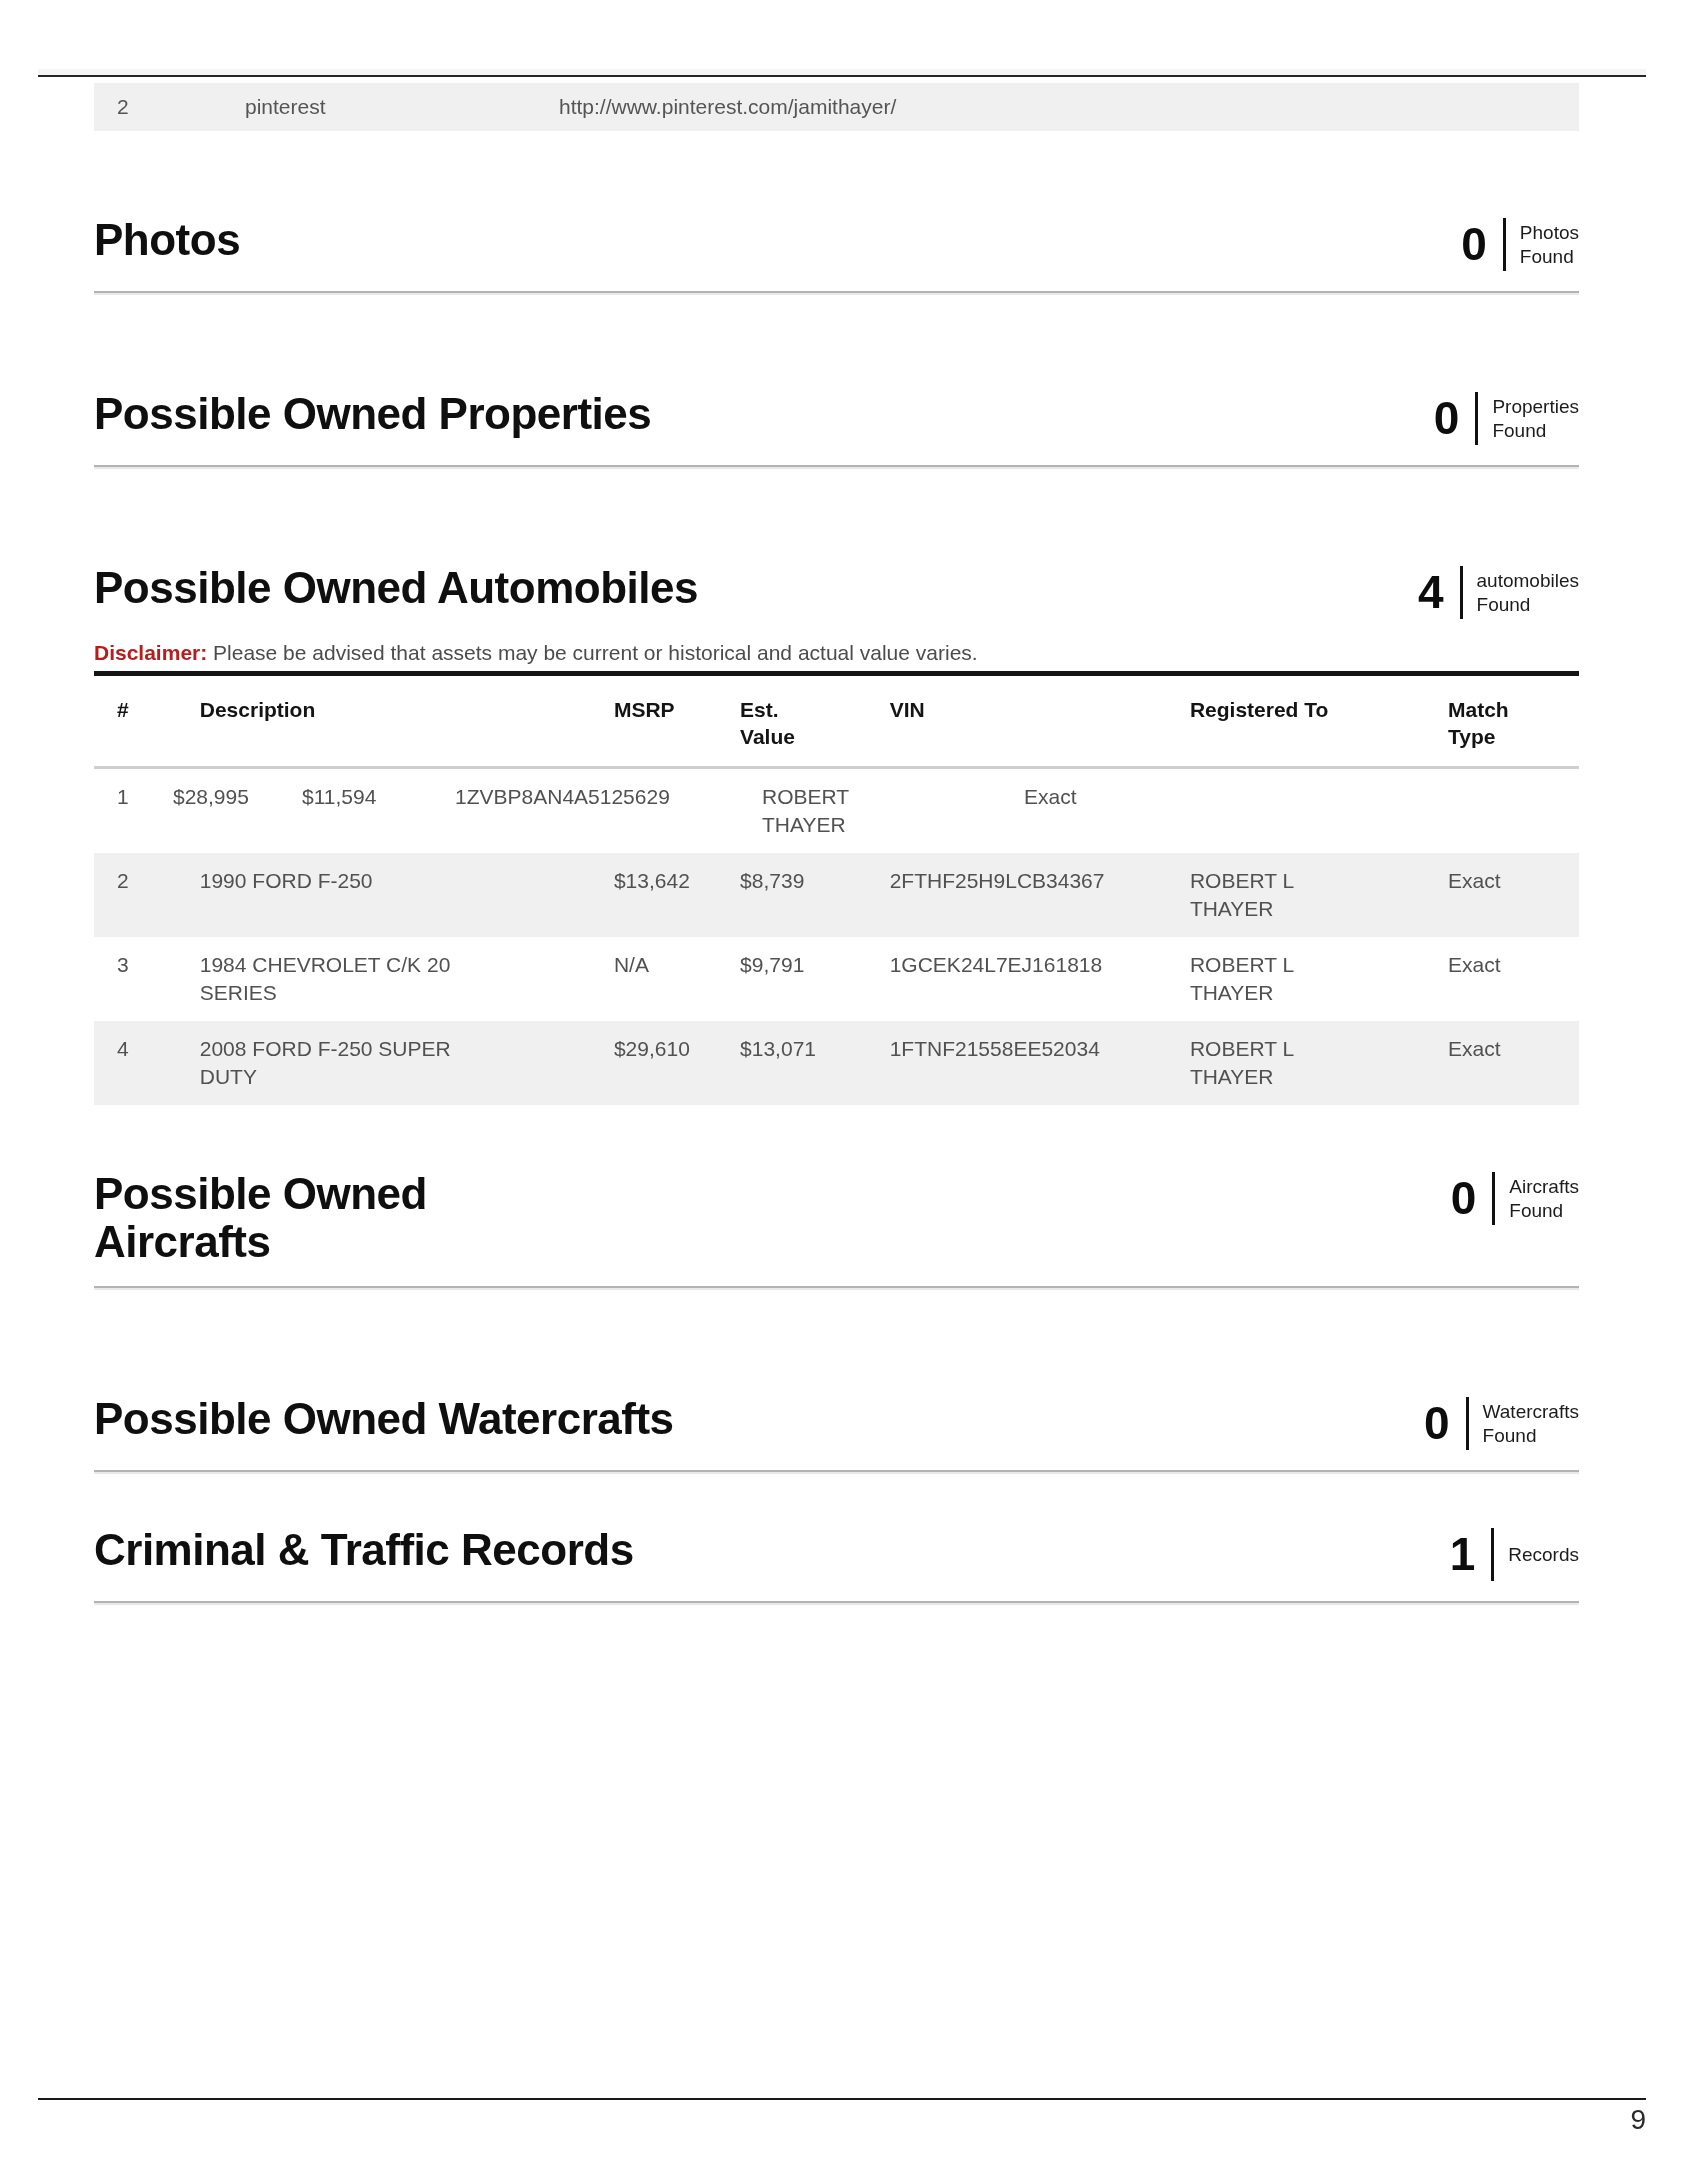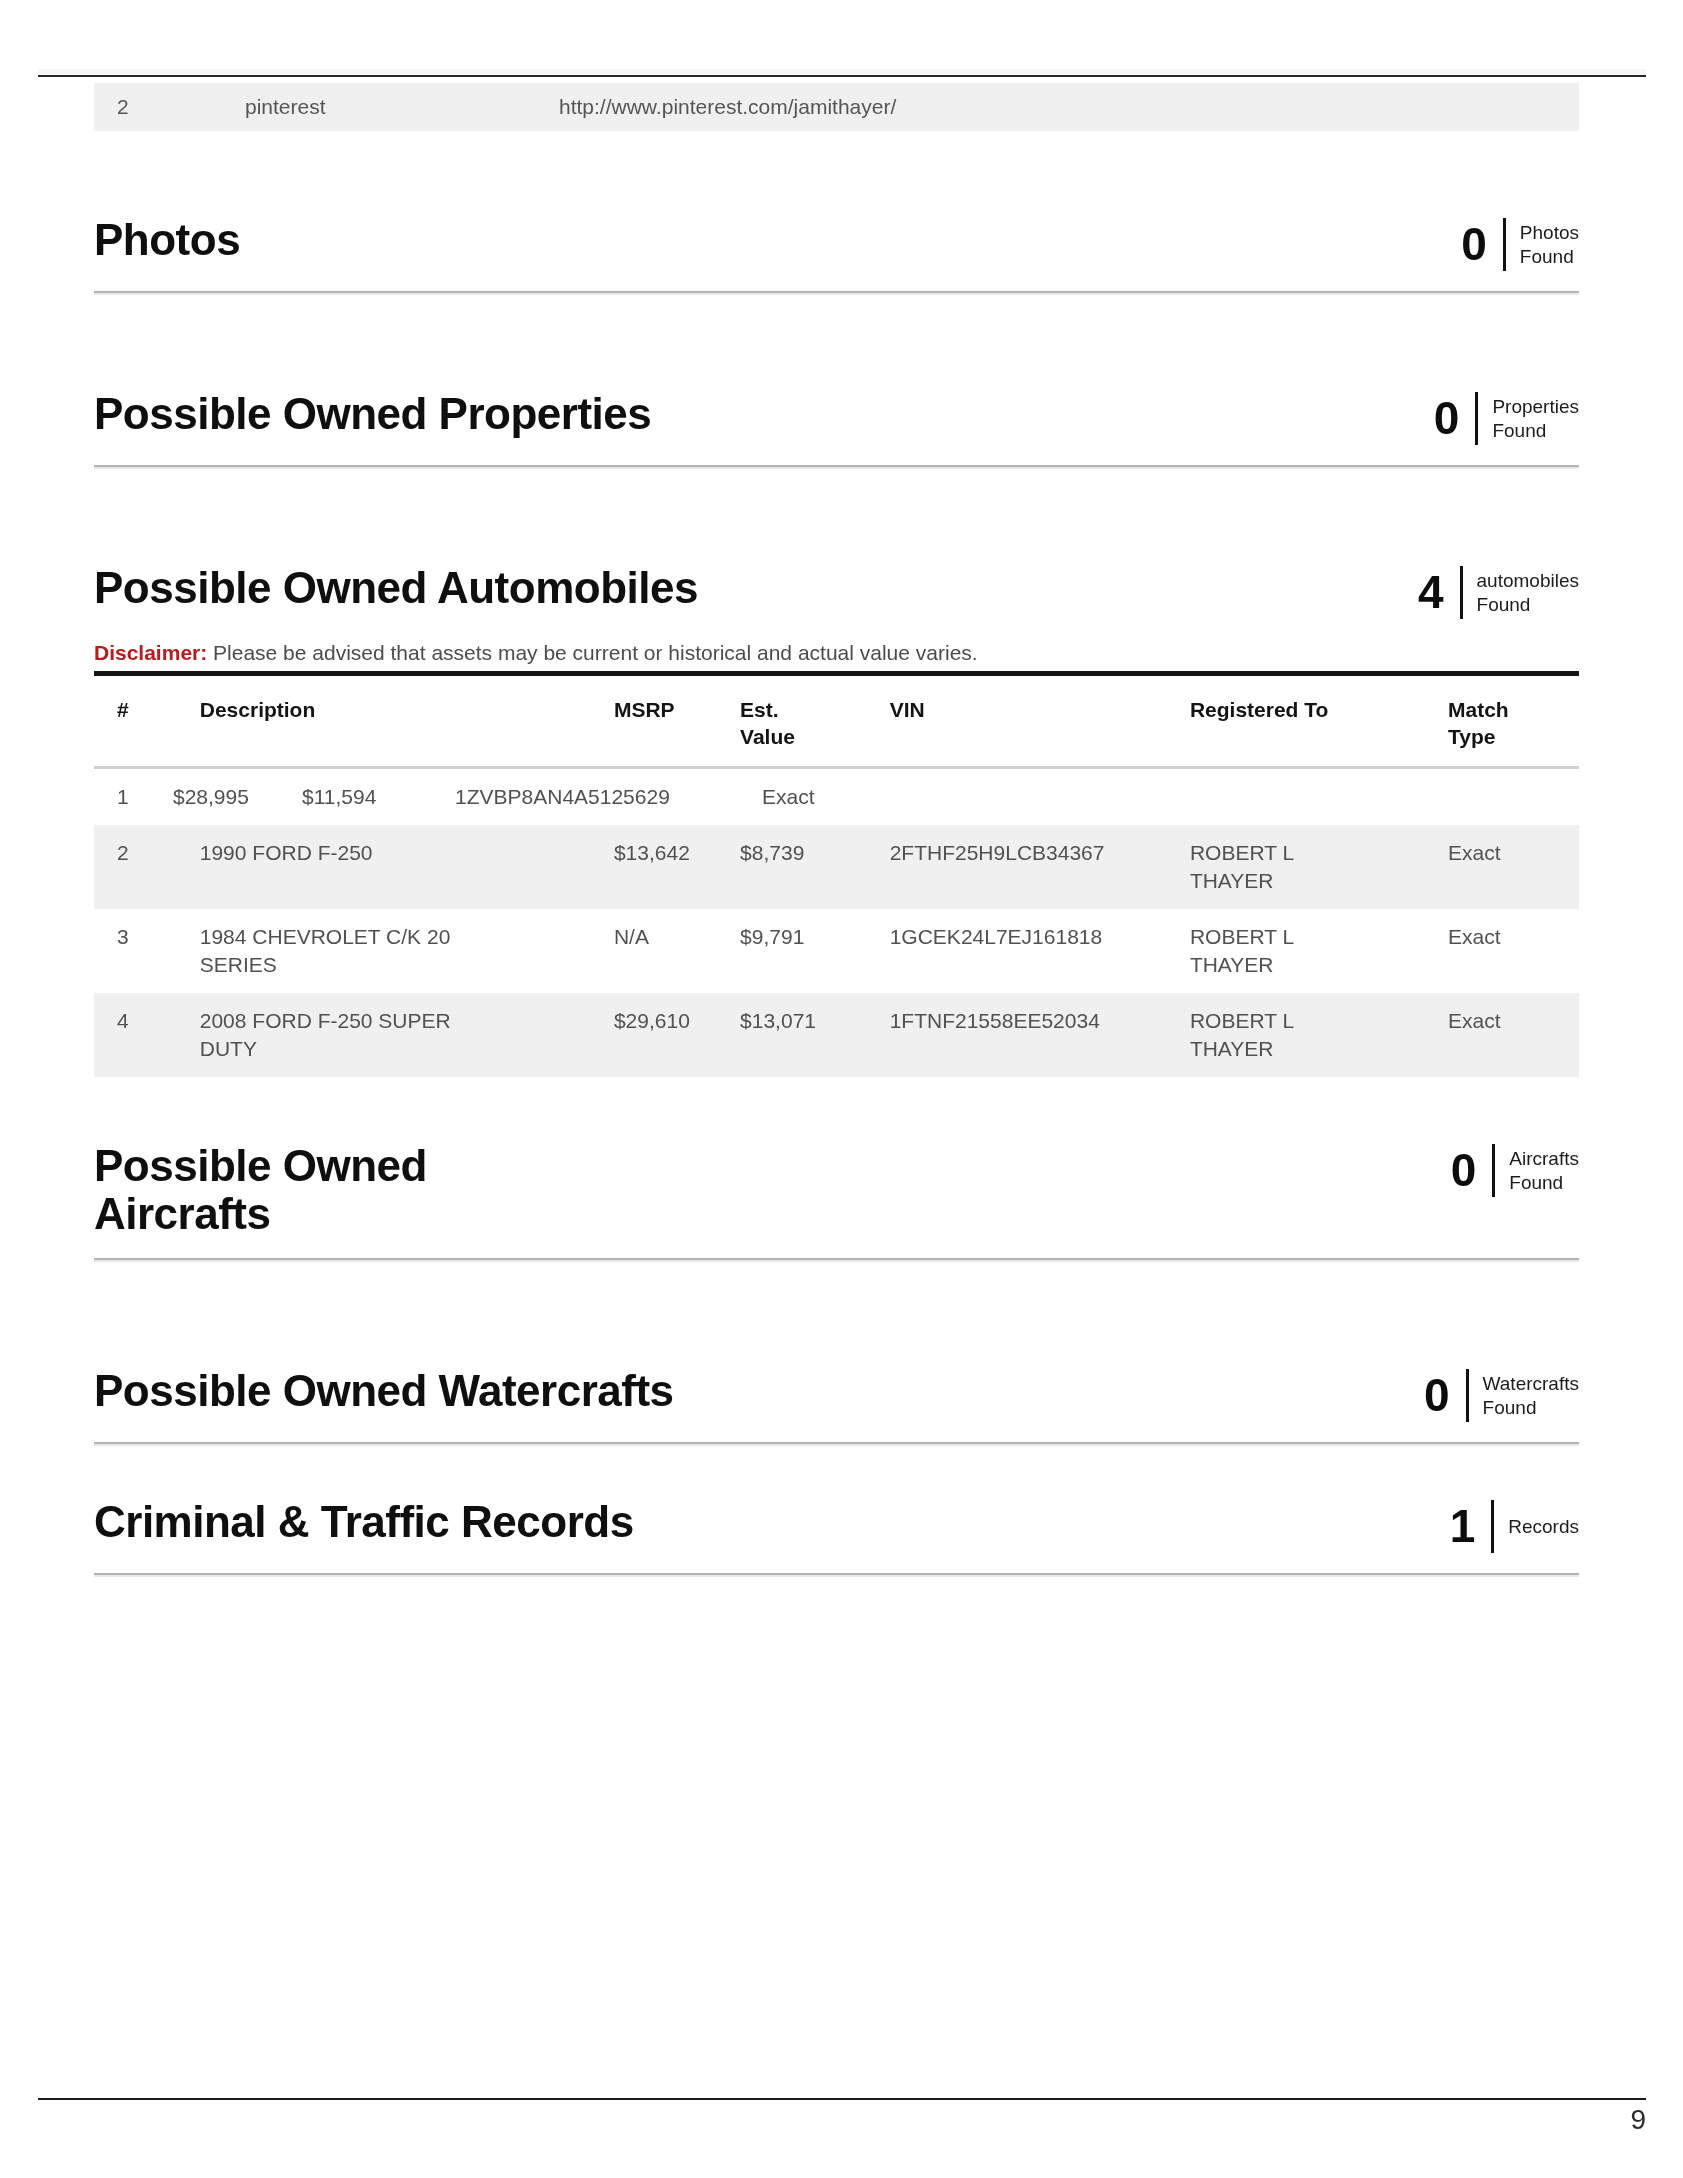--- a/index.html
+++ b/index.html
@@ -114,20 +114,21 @@
 
   <div class="tbl-head" id="auto-table-head"><span class="c0">#</span><span class="c1">Description</span><span class="c2">MSRP</span><span class="c3">Est.
 Value</span><span class="c4">VIN</span><span class="c5">Registered To</span><span class="c6">Match
 Type</span></div>
   <div id="auto-table-body">
       <div class="tbl-row">
         <span class="c0">1</span>
         <span class="c2">$28,995</span>
         <span class="c3">$11,594</span>
         <span class="c4">1ZVBP8AN4A5125629</span>
+        <span class="c5">ROBERT THAYER</span>
         <span class="c6">Exact</span>
       </div>
       <div class="tbl-row alt">
         <span class="c0">2</span>
         <span class="c1">1990 FORD F-250</span>
         <span class="c2">$13,642</span>
         <span class="c3">$8,739</span>
         <span class="c4">2FTHF25H9LCB34367</span>
         <span class="c5">ROBERT L THAYER</span>
         <span class="c6">Exact</span>

